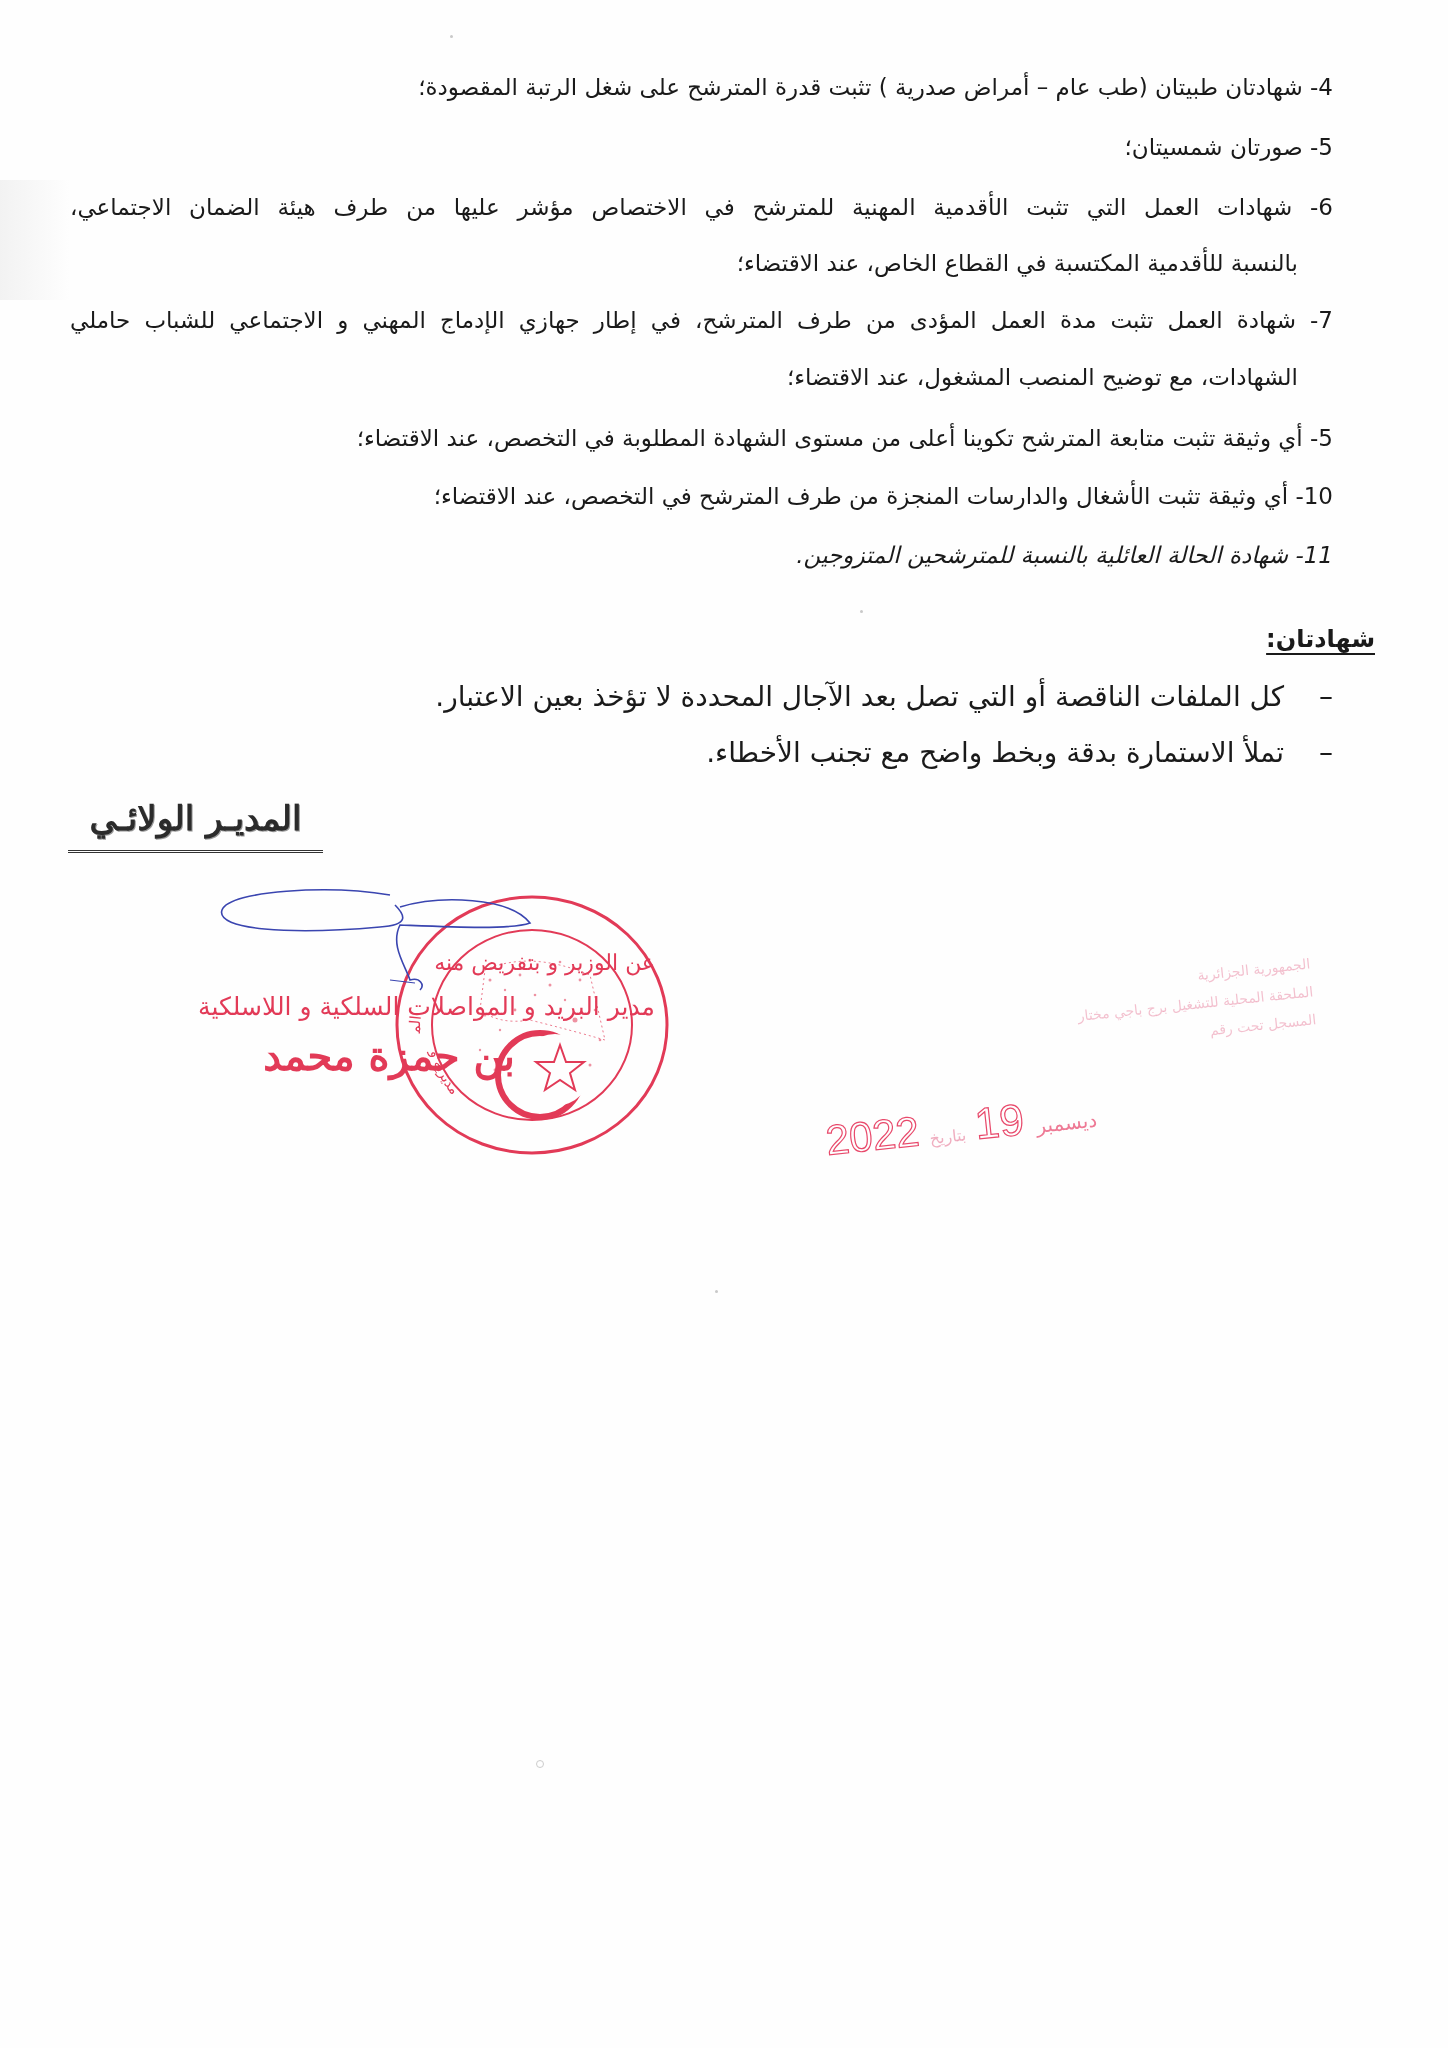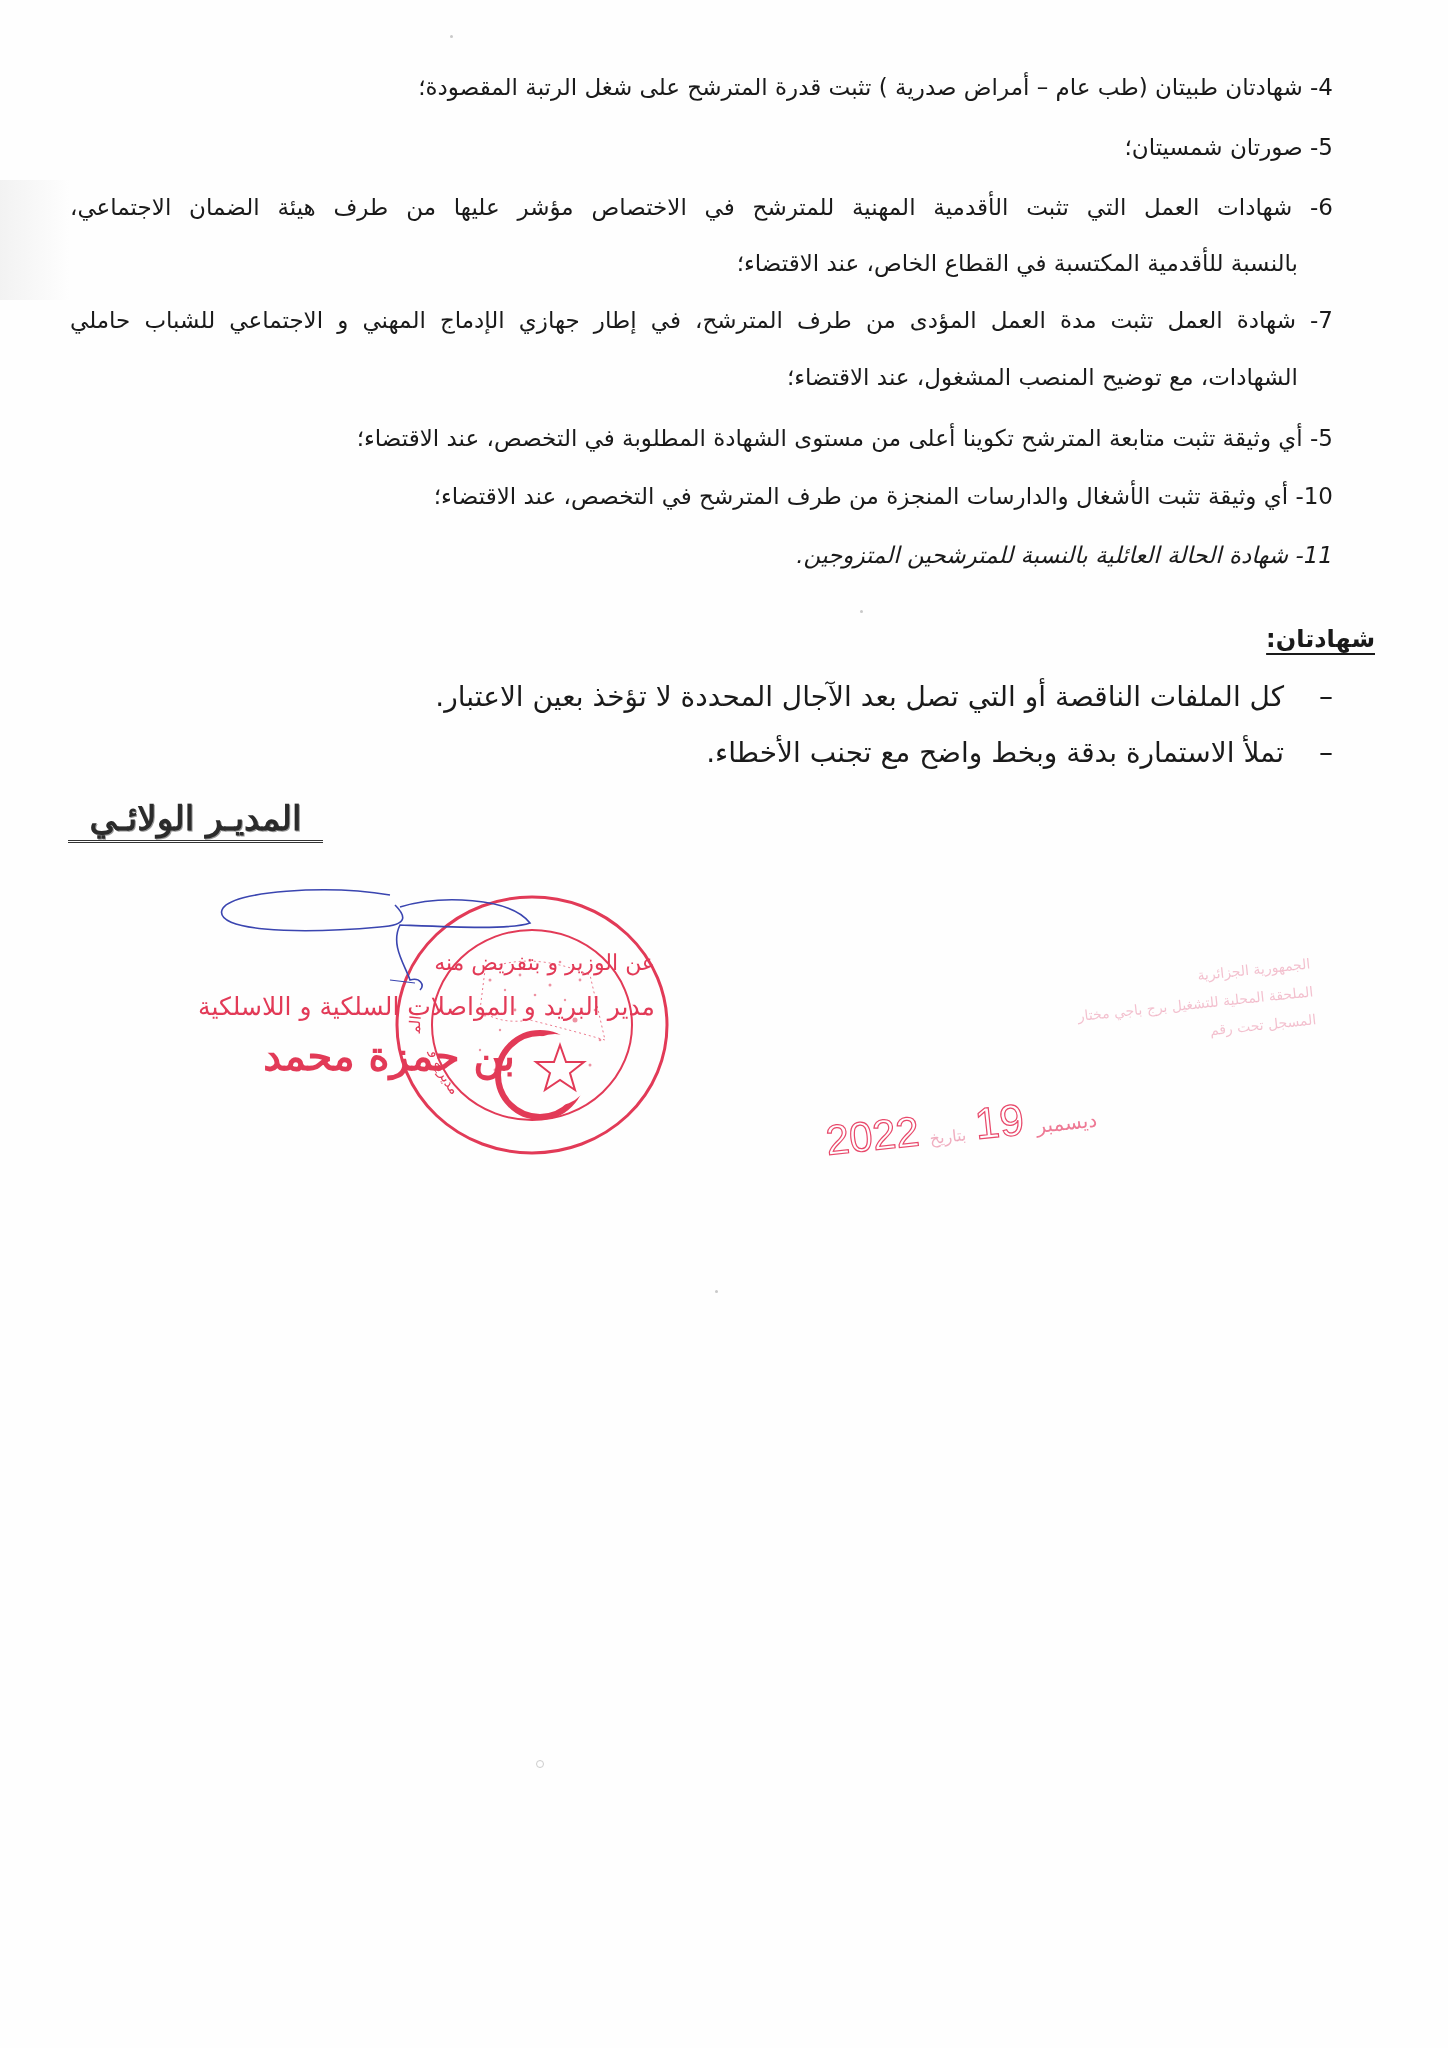--- a/index.html
+++ b/index.html
@@ -75,21 +75,21 @@
       top: 798px;
       width: 255px;
       text-align: center;
       font-family: "DejaVu Serif", "Liberation Serif", serif;
       font-size: 34px;
       font-weight: bold;
       color: #2b2b2b;
       text-shadow: 1px 1px 0 #9a9a9a;
       letter-spacing: 2px;
       border-bottom: 3px double #333;
-      padding-bottom: 2px;
+      padding-bottom: 12px;
     }
     .delegation {
       position: absolute;
       left: 95px;
       top: 950px;
       width: 560px;
       text-align: left;
       direction: rtl;
       color: #e23a57;
       font-family: "DejaVu Serif", "Liberation Serif", serif;

